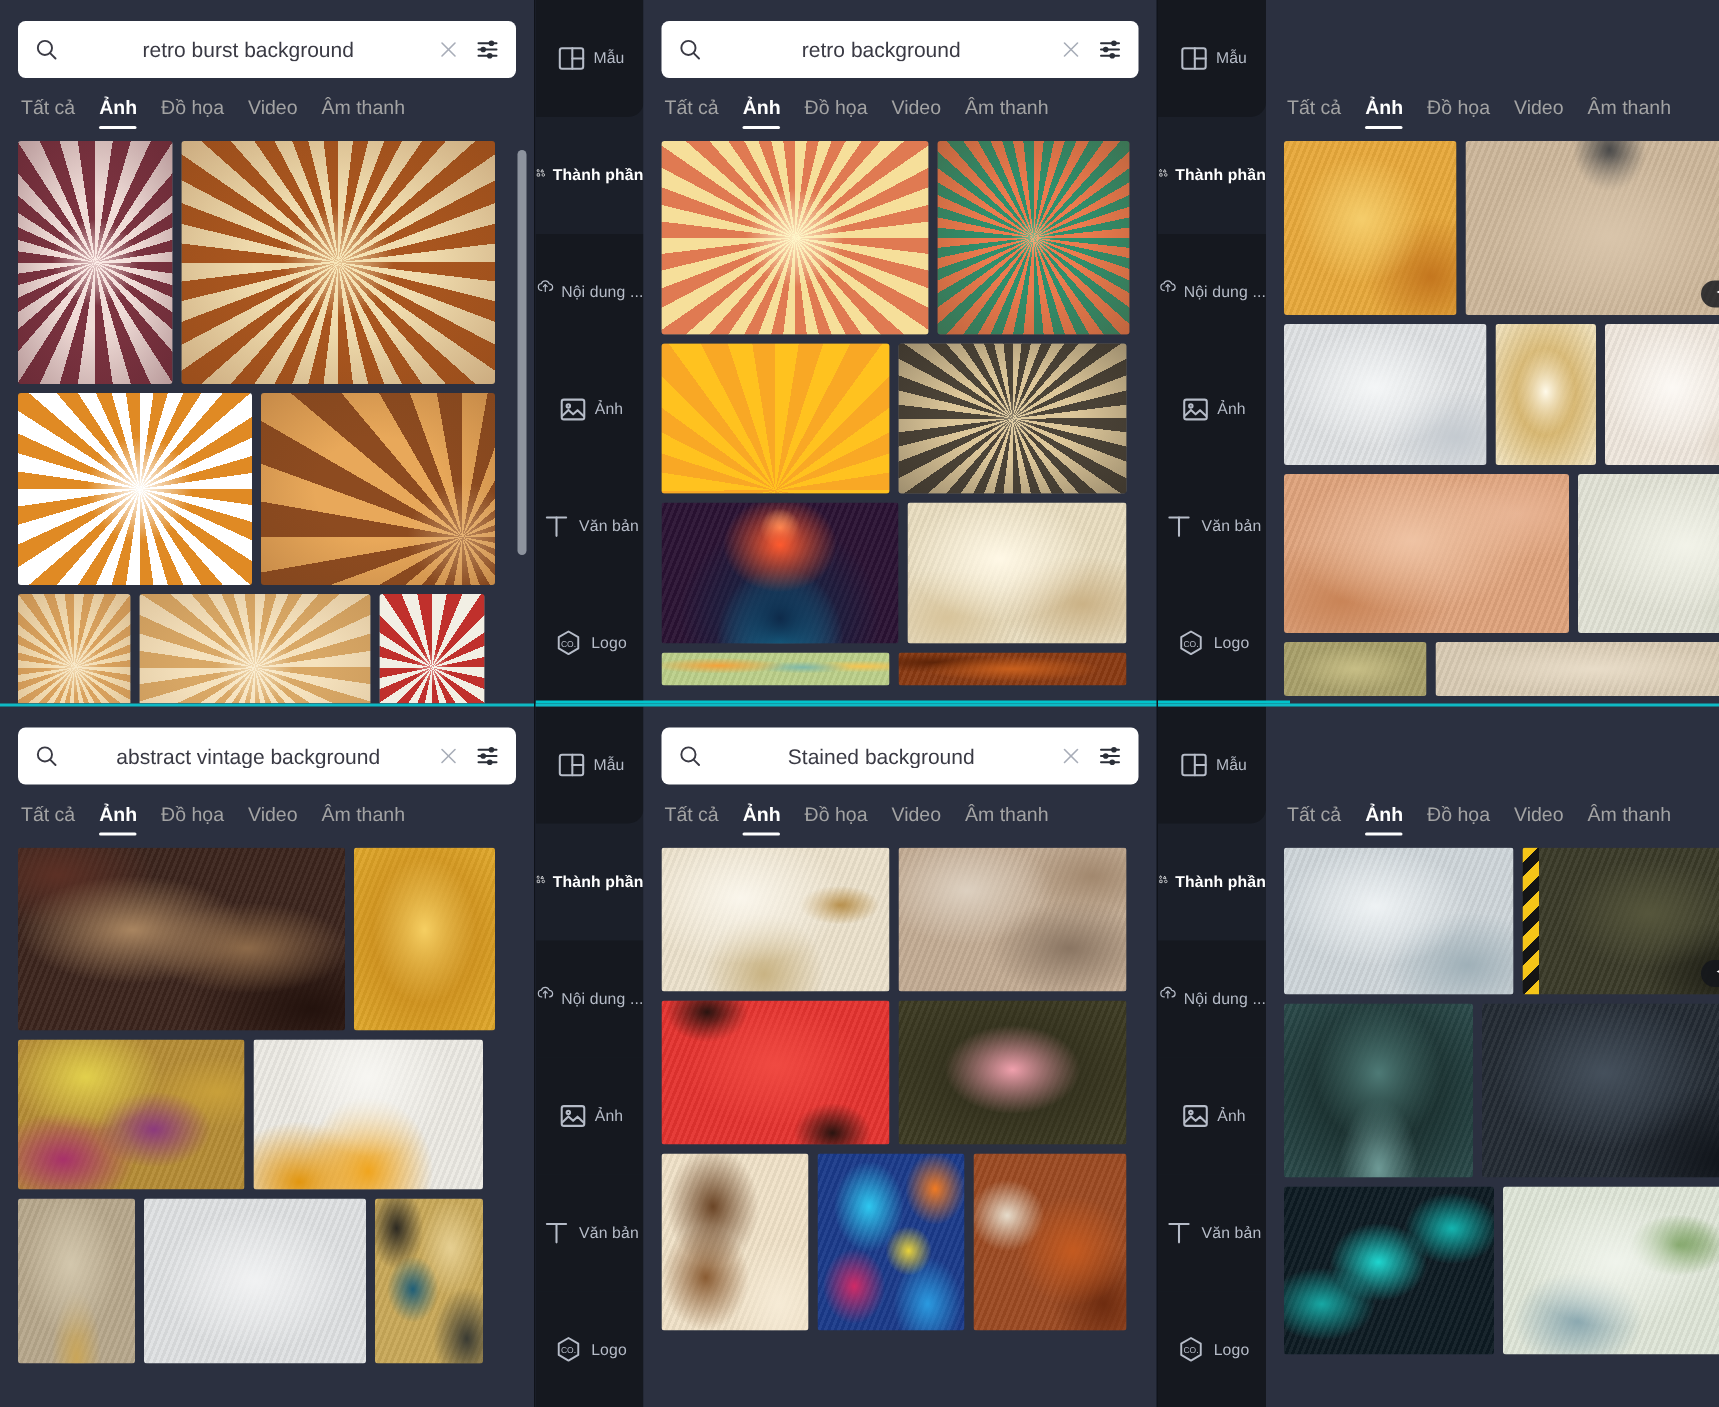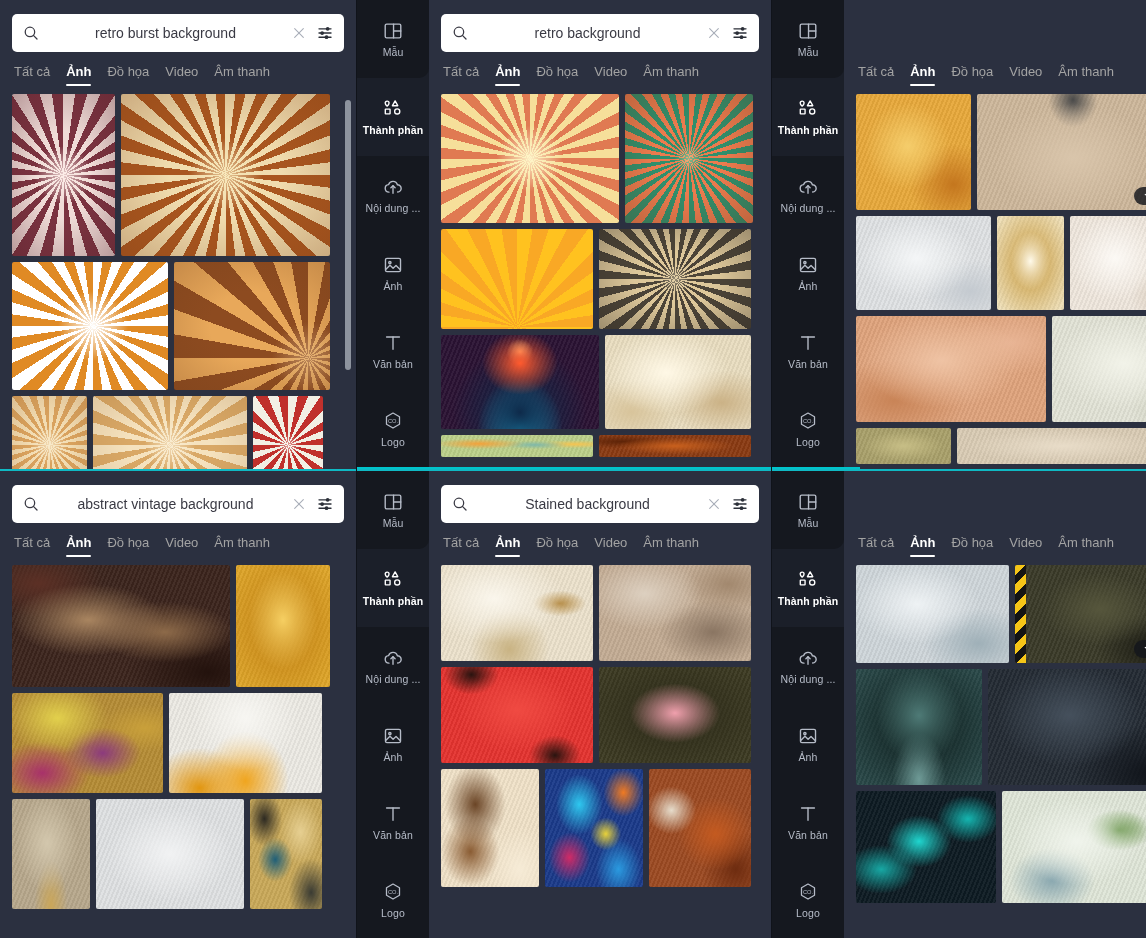--- a/index.html
+++ b/index.html
@@ -16,21 +16,21 @@
 
   .cell-inner { position:absolute; inset:0; display:flex; }
 
   
   .sidebar {
     width:72px; flex:0 0 72px; background:#1b1f29;
     position:relative; overflow:hidden;
   }
   .sb-item {
     position:relative; width:72px; height:78px;
-    display:flex; flex-direction:column; align-items:center; justify-content:center;
+    display:flex; flex-direction:row; align-items:center; justify-content:center;
     gap:4px; color:#b6bcc8; cursor:pointer;
   }
   .sb-item.active { color:#ffffff; }
   .sb-item.dark-top { background:#15181f; border-radius:0 0 10px 0; }
   .sb-item.dark-blk { background:#15181f; }
   .sb-label { font-size:10.5px; line-height:12px; letter-spacing:.1px; white-space:nowrap; }
   .sb-item.active .sb-label { font-weight:bold; color:#fff; }
   .sb-ico { width:22px; height:22px; display:block; }
 
   

